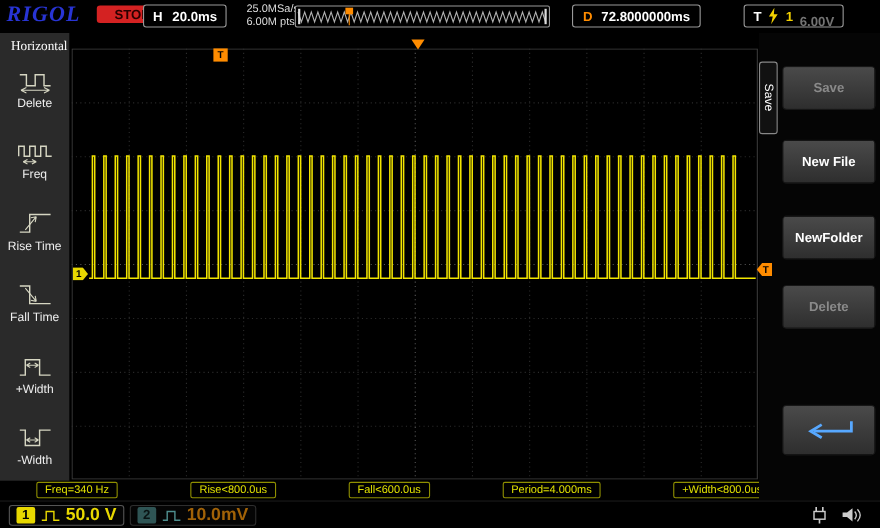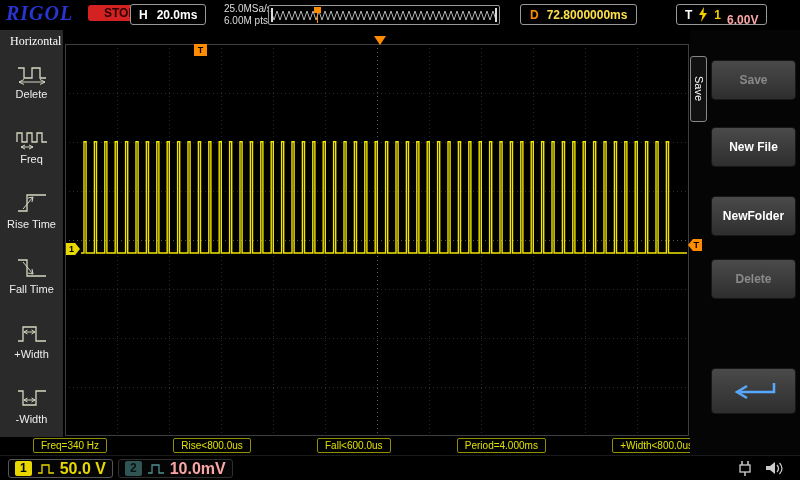--- a/index.html
+++ b/index.html
@@ -13,23 +13,23 @@
   .stop{position:absolute;left:88px;top:5px;background:#d42222;color:#2a0000;font-weight:bold;font-size:12px;padding:1px 16px;border-radius:3px;}
   .hgroup{position:absolute;left:130px;top:4px;height:21px;border:1px solid #999;border-radius:3px;display:flex;align-items:center;padding:0 8px;gap:9px;font-weight:bold;font-size:12px;color:#fff;background:#000;}
   .acq{position:absolute;left:224px;top:3px;font-size:10px;color:#ddd;line-height:12px;}
   .preview{position:absolute;left:268px;top:5px;width:232px;height:20px;border:1px solid #999;border-radius:2px;background:#000;}
   .preview svg{position:absolute;left:0;top:0;}
   .pbracket{position:absolute;top:2px;width:2px;height:14px;background:#ddd;}
   .pbracket.left{left:2px;} .pbracket.right{right:2px;}
   .pmark{position:absolute;left:45px;top:1px;width:7px;height:6px;background:#ff8c00;}
   .pmark::after{content:"";position:absolute;left:3px;top:6px;width:1px;height:10px;background:#ff8c00;}
   .dgroup{position:absolute;left:520px;top:4px;height:21px;border:1px solid #999;border-radius:3px;display:flex;align-items:center;gap:8px;padding:0 9px;font-weight:bold;font-size:12px;background:#000;}
-  .dletter{color:#ff8c00;} .dval{color:#fde047;}
+  .dletter{color:#ff8c00;} .dval{color:#ffffff;}
   .tgroup{position:absolute;left:676px;top:4px;height:21px;border:1px solid #999;border-radius:3px;display:flex;align-items:center;gap:6px;padding:0 8px;font-weight:bold;font-size:12px;background:#000;}
-  .tletter{color:#fff;} .tsrc{color:#f2d000;} .tval{color:#fca5a5;margin-top:10px;}
+  .tletter{color:#fff;} .tsrc{color:#f2d000;} .tval{color:#737373;margin-top:10px;}
 
   
   .sidebar{position:absolute;left:0;top:30px;width:63px;height:407px;background:#2a2a2a;}
   .sidebar .title{color:#fff;font-size:12px;padding:4px 0 0 10px;font-family:Liberation Serif, serif;}
   .menu-item{position:absolute;left:0;width:63px;height:62px;text-align:center;}
   .menu-item svg{display:block;margin:4px auto 2px auto;}
   .menu-item .lbl{color:#eee;font-size:11px;}
   .mi1{top:26px;} .mi2{top:91px;} .mi3{top:156px;} .mi4{top:221px;} .mi5{top:286px;} .mi6{top:351px;}
 
   
@@ -55,21 +55,21 @@
   
   .statusbar{position:absolute;left:0;top:455px;width:800px;height:25px;background:#000;border-top:1px solid #1a1a1a;}
   .chgroup{position:absolute;top:3px;height:19px;display:flex;align-items:center;gap:5px;border-radius:3px;padding:0 6px;background:#050505;}
   .ch1g{left:8px;border:1px solid #555;}
   .ch2g{left:118px;border:1px solid #2e2e2e;}
   .chbadge{font-weight:bold;font-size:12px;line-height:15px;padding:0 5px;border-radius:2px;}
   .ch1g .chbadge{background:#e8d800;color:#000;}
   .ch2g .chbadge{background:#2f5555;color:#0a1414;}
   .chval{font-weight:bold;font-size:16px;}
   .ch1g .chval{color:#e8d800;}
-  .ch2g .chval{color:#fca5a5;}
+  .ch2g .chval{color:#a16207;}
   .hwicons{position:absolute;left:736px;top:4px;display:flex;gap:10px;align-items:center;}
 </style>
 </head>
 <body>
 
 <div id="screen">
 
   <div class="topbar">
     <div class="logo">RIGOL</div>
     <div class="stop">STOP</div>

